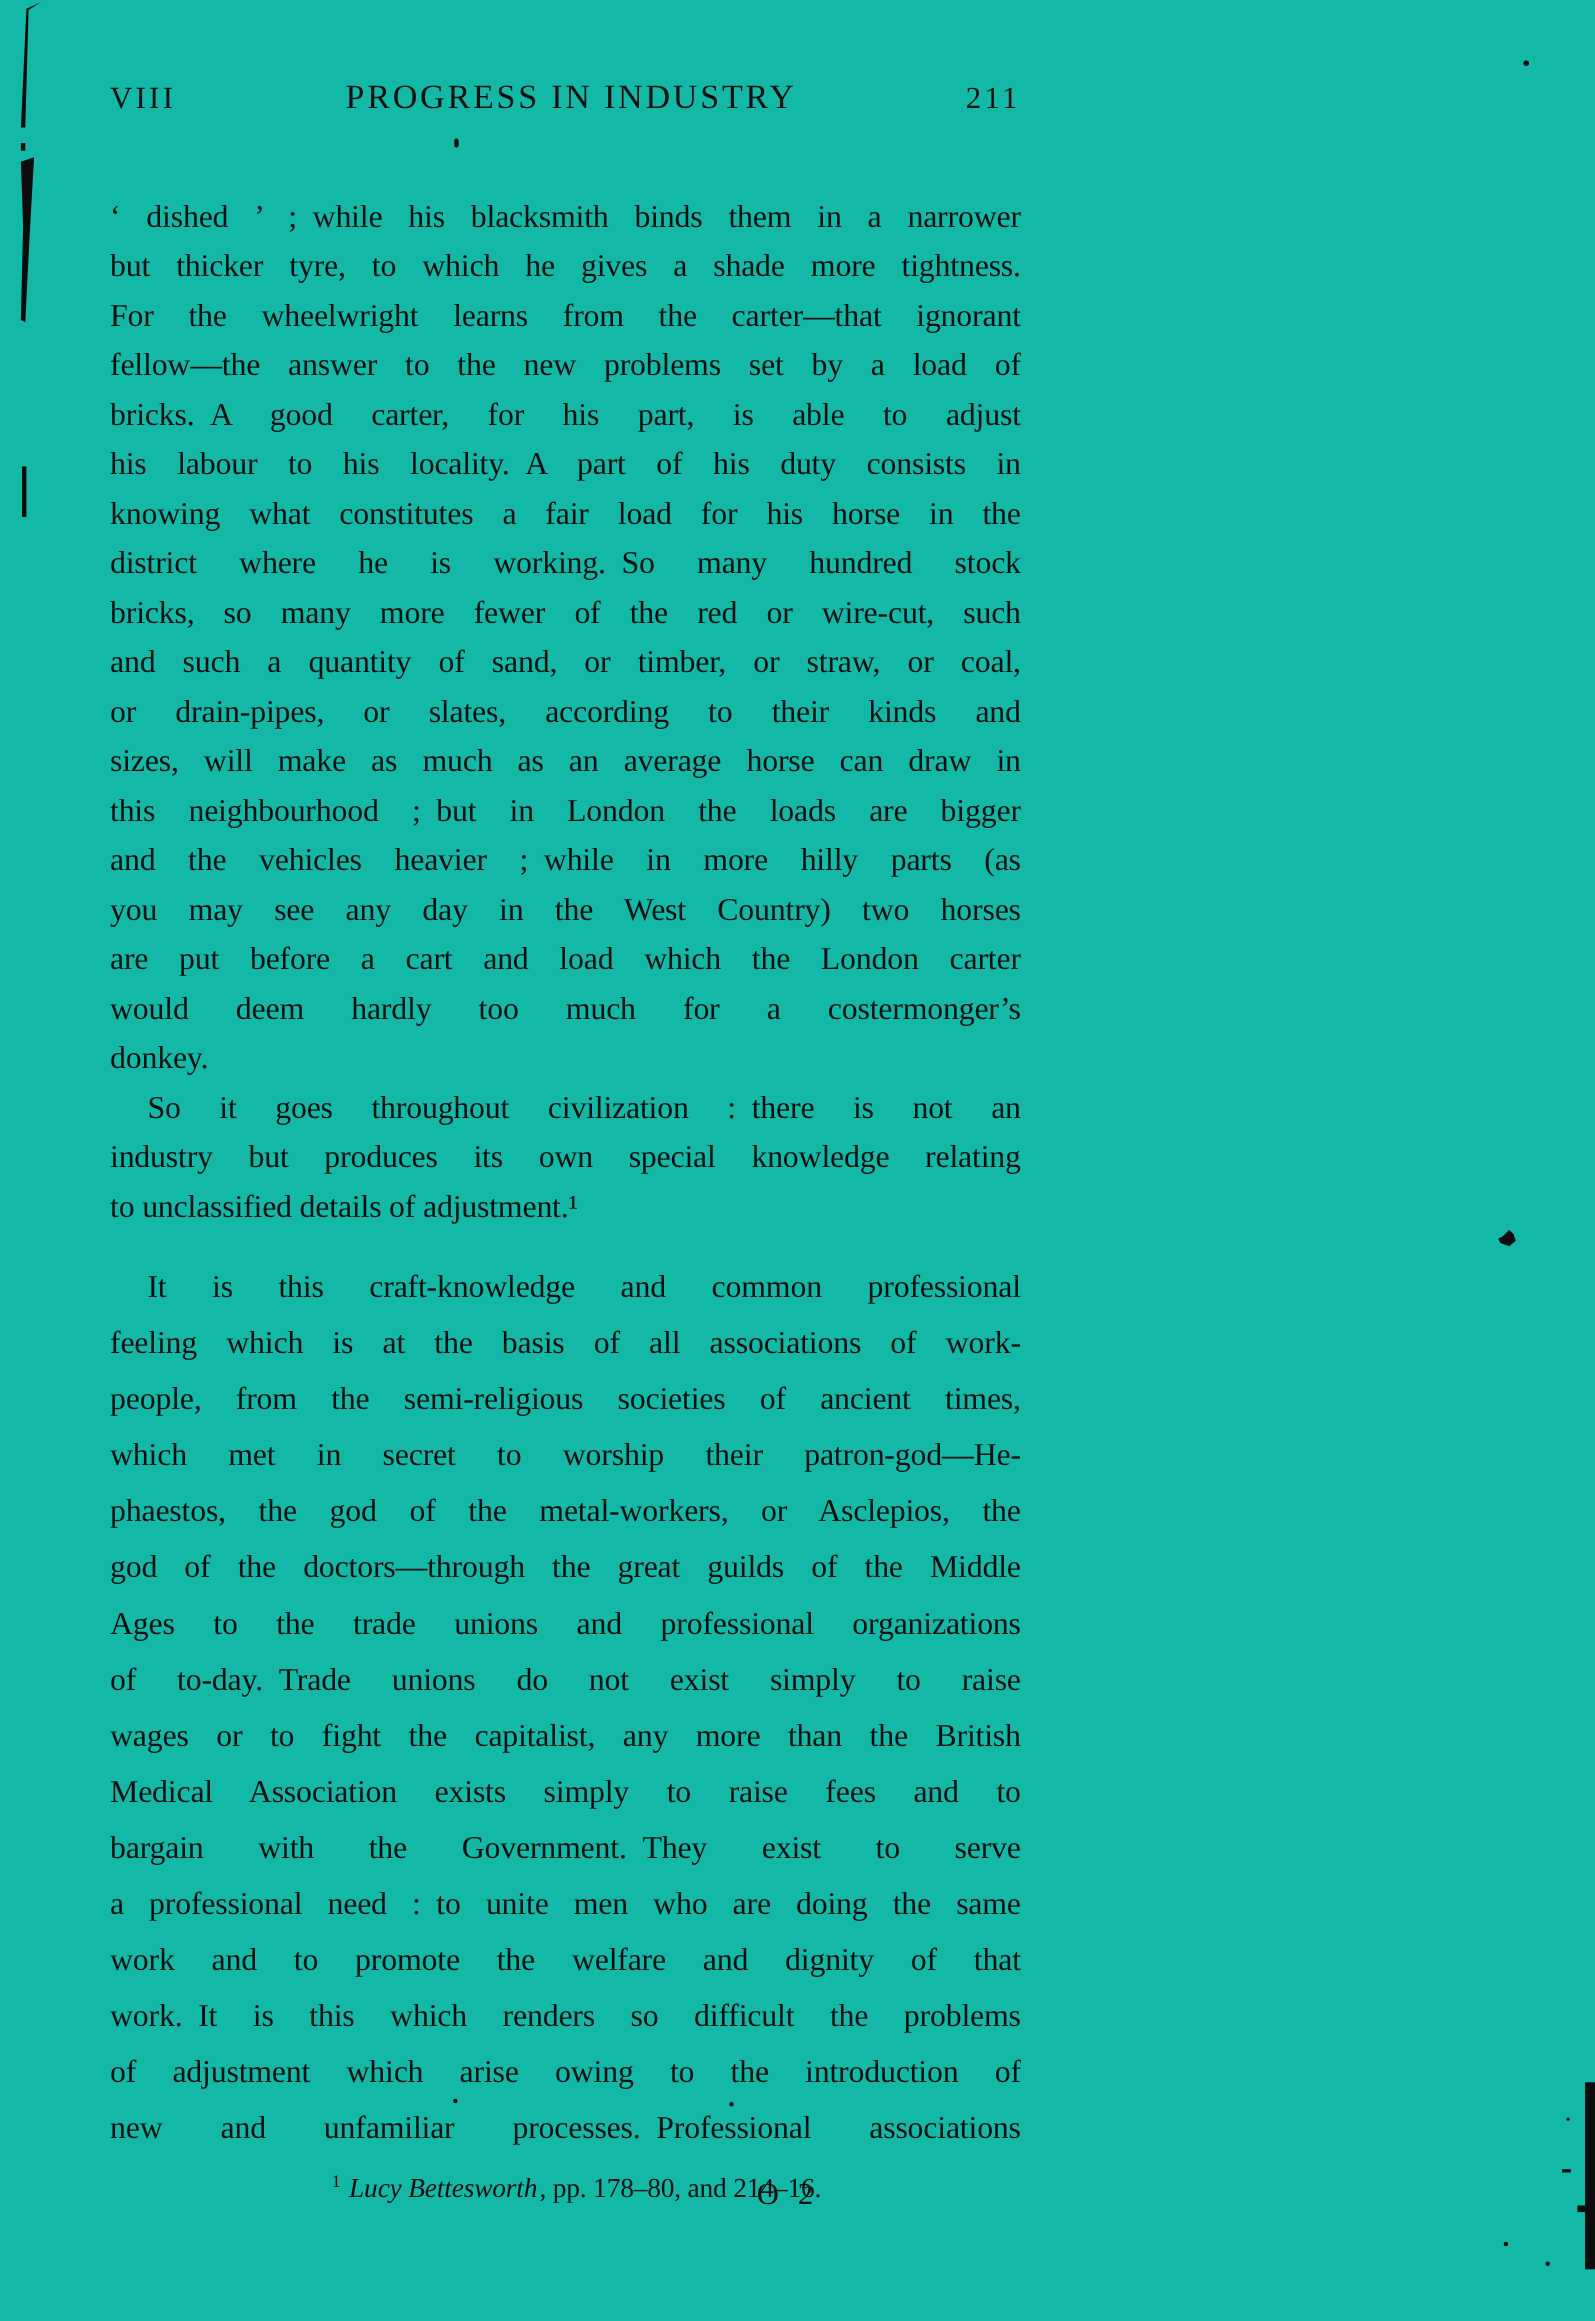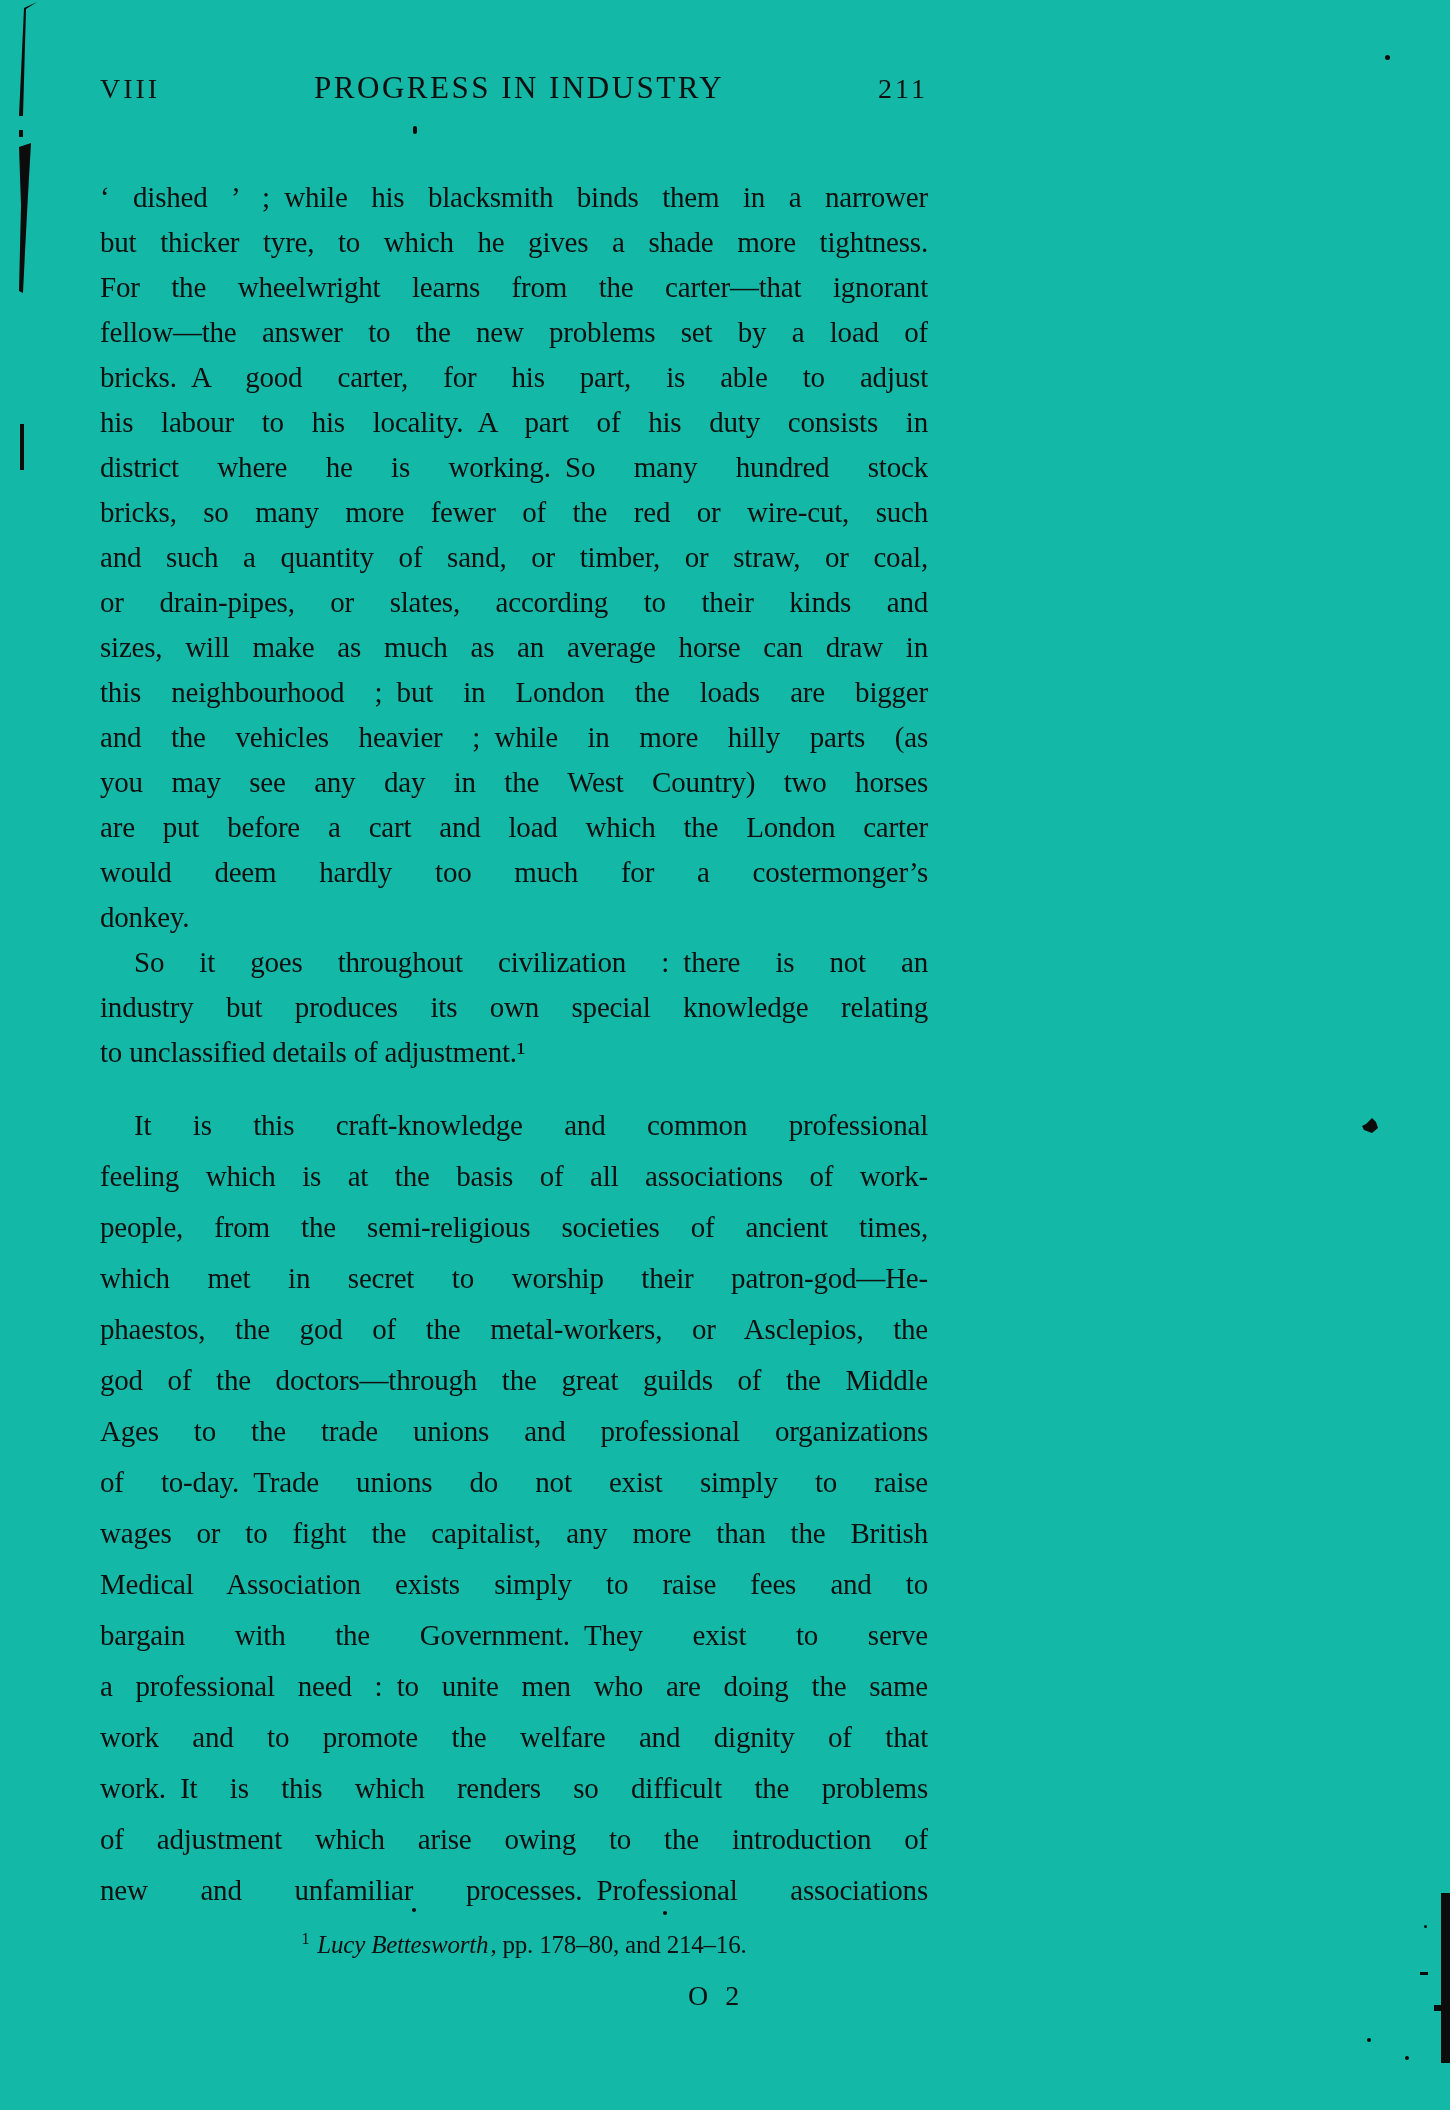--- a/index.html
+++ b/index.html
@@ -106,20 +106,21 @@
 
   <div class="text-block">
 
     <div class="paragraph">
         <div class="line">‘ dished ’ ; while his blacksmith binds them in a narrower</div>
         <div class="line">but thicker tyre, to which he gives a shade more tightness.</div>
         <div class="line">For the wheelwright learns from the carter—that ignorant</div>
         <div class="line">fellow—the answer to the new problems set by a load of</div>
         <div class="line">bricks. A good carter, for his part, is able to adjust</div>
         <div class="line">his labour to his locality. A part of his duty consists in</div>
+        <div class="line">knowing what constitutes a fair load for his horse in the</div>
         <div class="line">district where he is working. So many hundred stock</div>
         <div class="line">bricks, so many more fewer of the red or wire-cut, such</div>
         <div class="line">and such a quantity of sand, or timber, or straw, or coal,</div>
         <div class="line">or drain-pipes, or slates, according to their kinds and</div>
         <div class="line">sizes, will make as much as an average horse can draw in</div>
         <div class="line">this neighbourhood ; but in London the loads are bigger</div>
         <div class="line">and the vehicles heavier ; while in more hilly parts (as</div>
         <div class="line">you may see any day in the West Country) two horses</div>
         <div class="line">are put before a cart and load which the London carter</div>
         <div class="line">would deem hardly too much for a costermonger’s</div>

